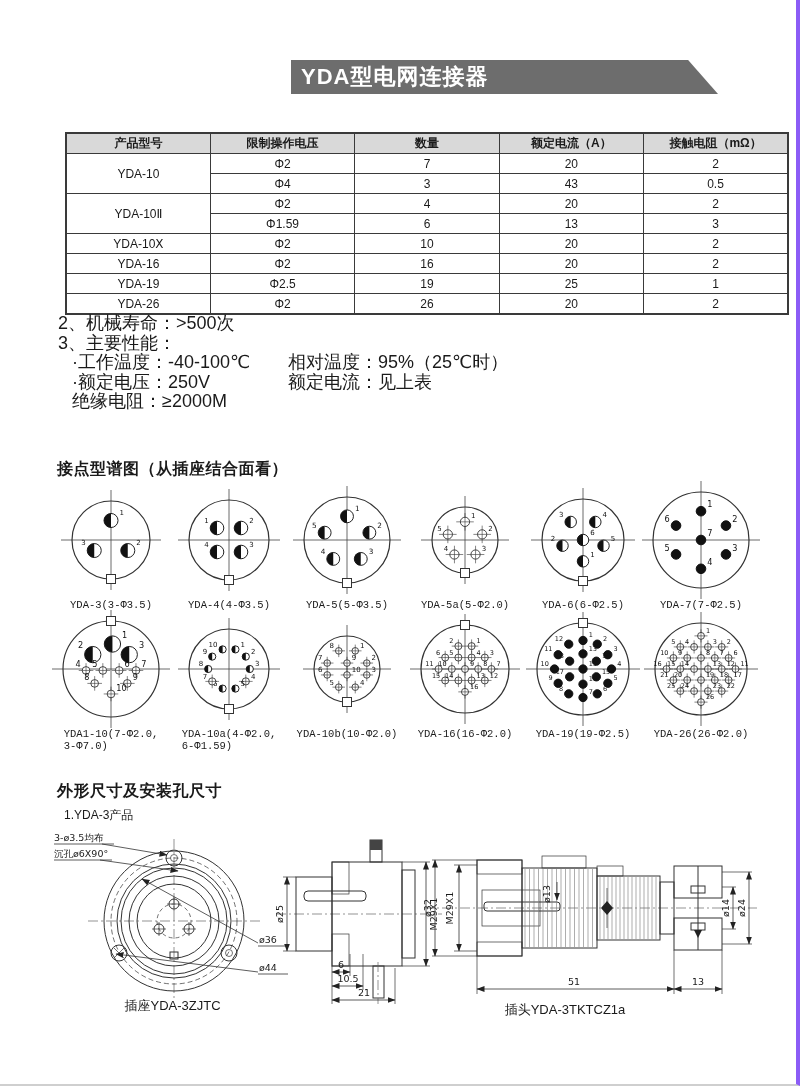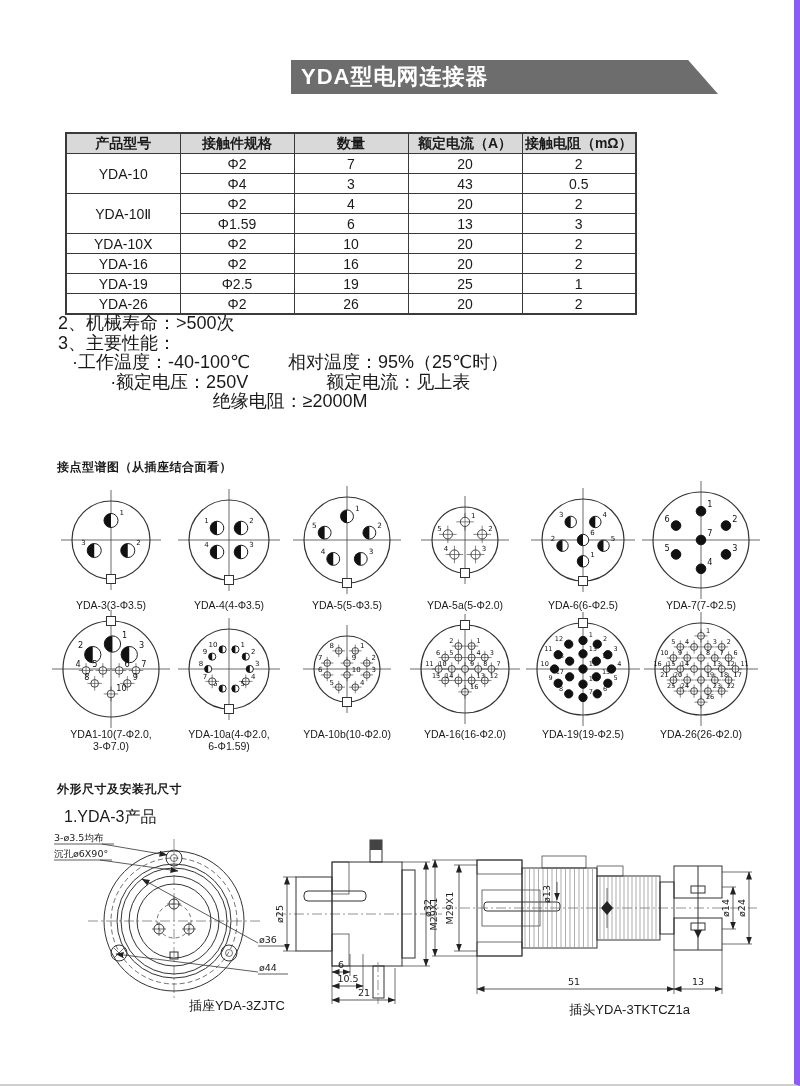--- a/index.html
+++ b/index.html
@@ -1,51 +1,51 @@
 <!DOCTYPE html>
 <html><head>
 <meta charset="utf-8">
 <style>
   html,body{margin:0;padding:0;background:#fff;}
   .page{position:relative;width:800px;height:1086px;background:#ffffff;overflow:hidden;
         font-family:"Liberation Sans","DejaVu Sans",sans-serif;color:#1a1a1a;
-        border-right:6px solid #8b5cf6;border-bottom:2px solid #cfcfcf;box-sizing:border-box;}
+        border-right:4px solid #8b5cf6;border-bottom:2px solid #cfcfcf;box-sizing:border-box;}
   
   .banner{position:absolute;left:291px;top:60px;width:427px;height:34px;background:#6d6d6d;
           clip-path:polygon(0 0,93% 0,100% 100%,0 100%);display:flex;align-items:center;}
   .banner span{color:#fff;font-size:22px;font-weight:bold;letter-spacing:1px;padding-left:10px;}
   
-  table.spec{position:absolute;left:65px;top:132px;width:572px;border-collapse:collapse;
-             font-size:14px;text-align:center;border:2px solid #3a3a3a;}
+  table.spec{position:absolute;left:65px;top:132px;width:724px;border-collapse:collapse;
+             font-size:12px;text-align:center;border:2px solid #3a3a3a;}
   table.spec th,table.spec td{border:1px solid #3a3a3a;height:19px;padding:0 2px;}
   table.spec th{background:#d9d9d9;font-weight:bold;}
   table.spec col{width:20%;}
   
   .notes{position:absolute;left:58px;top:314px;font-size:18px;line-height:19.5px;}
-  .note-row{display:flex;padding-left:14px;justify-content:center;}
+  .note-row{display:flex;padding-left:14px;}
   .note-left{width:216px;}
   .nline{padding-left:0;}
   
-  .sec-title{position:absolute;font-size:12px;font-weight:bold;letter-spacing:0.5px;}
-  .sub{position:absolute;font-size:16px;}
+  .sec-title{position:absolute;font-size:16px;font-weight:bold;letter-spacing:0.5px;}
+  .sub{position:absolute;font-size:12px;}
   
   .pin-grid{position:absolute;left:52px;top:486px;width:712px;display:flex;flex-wrap:wrap;}
   .pin-cell{width:118px;display:flex;flex-direction:column;align-items:center;margin-bottom:4px;}
   .pin-face{height:108px;display:flex;align-items:center;justify-content:center;}
   .pin-face svg{overflow:visible;}
-  .pin-label{font-family:Liberation Sans, sans-serif;font-size:10.5px;
-             white-space:pre;text-align:center;line-height:12px;margin-top:5px;}
+  .pin-label{font-family:Liberation Mono, monospace;font-size:10.5px;
+             white-space:pre;text-align:left;line-height:12px;margin-top:5px;}
   
   svg .thin{stroke:#333;stroke-width:1;fill:none;}
   svg .thin2{stroke:#333;stroke-width:0.7;fill:none;}
   svg .cl{stroke:#666;stroke-width:0.7;fill:none;stroke-dasharray:10 3 2 3;}
   svg .dimline{stroke:#333;stroke-width:0.8;fill:none;}
   svg .dim{font-size:9.5px;fill:#1a1a1a;font-family:"DejaVu Sans",sans-serif;}
   svg .knurl{stroke:#777;stroke-width:0.6;}
-  .caption{position:absolute;font-size:13px;text-align:right;}
+  .caption{position:absolute;font-size:13px;text-align:center;}
   .abs-svg{position:absolute;}
 </style>
 </head>
 <body>
 
 <div class="page">
 
   <svg width="0" height="0" style="position:absolute">
     <defs>
       <marker id="arr" markerWidth="9" markerHeight="8" refX="7.5" refY="3" orient="auto-start-reverse" markerUnits="userSpaceOnUse">
@@ -68,21 +68,21 @@
     <colgroup>
         <col>
         <col>
         <col>
         <col>
         <col>
       </colgroup>
     <thead>
         <tr id="thead-row">
           <th>产品型号</th>
-          <th>接触件规格</th>
+          <th>限制操作电压</th>
           <th>数量</th>
           <th>额定电流（A）</th>
           <th>接触电阻（mΩ）</th>
         </tr>
       </thead>
     <tbody id="tbody">
         <tr>
           <td rowspan="2">YDA-10</td>
           <td>Φ2</td>
           <td>7</td>

